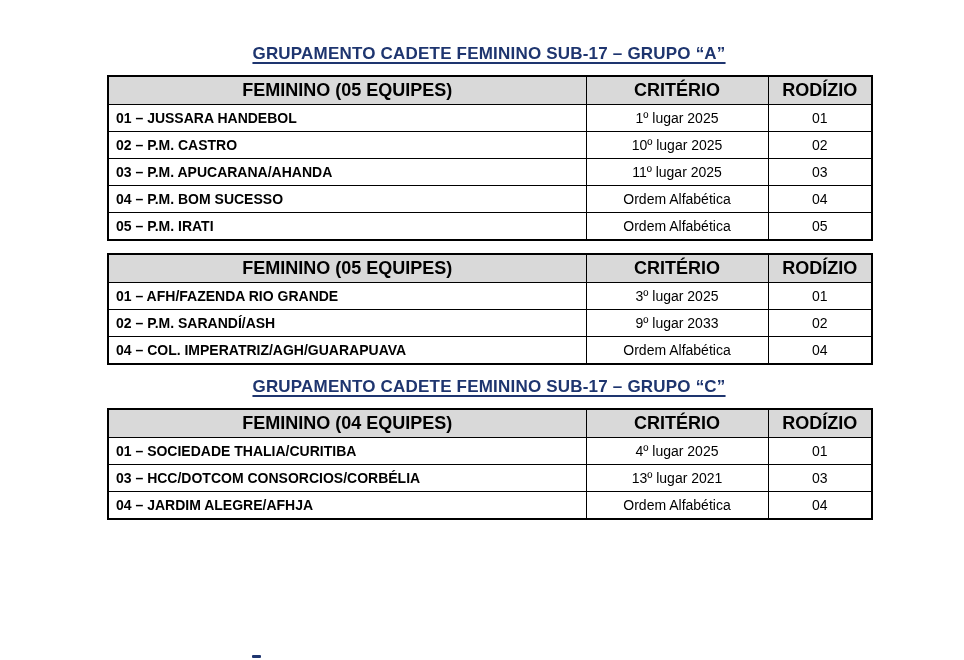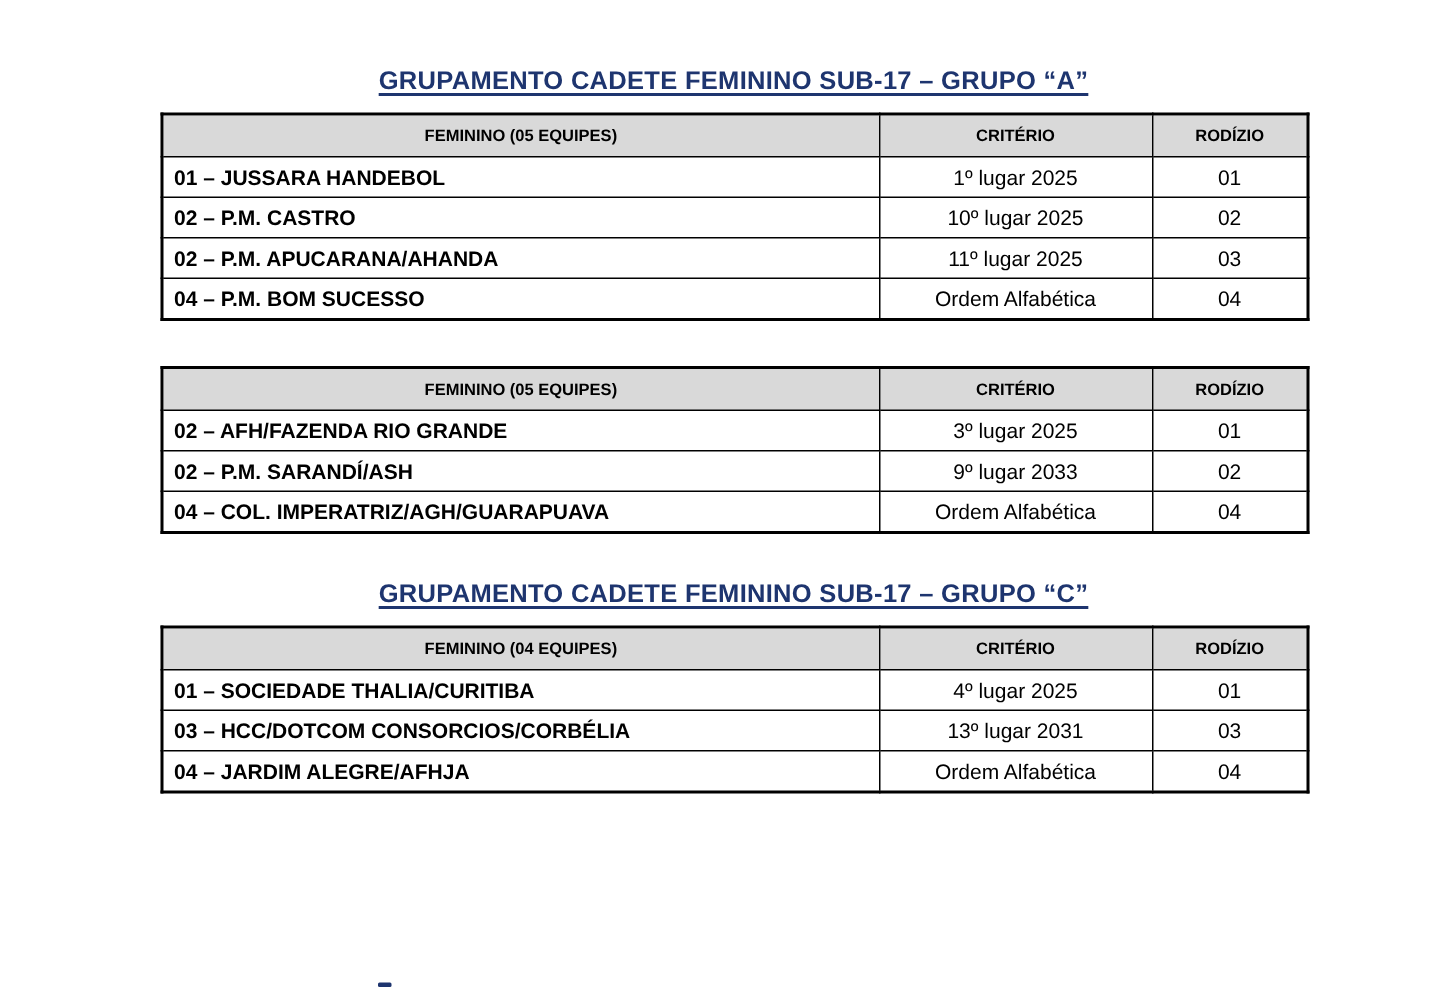--- a/index.html
+++ b/index.html
@@ -14,21 +14,21 @@
     position: relative;
     font-family: "Liberation Sans", sans-serif;
     color: #000000;
   }
   .doc {
     padding-top: 44px;
     margin-left: 107px;
     width: 764px;
   }
   .group {
-    margin-bottom: 30px;
+    margin-bottom: 12px;
   }
   .group-title {
     margin: 0 0 11px 0;
     font-size: 17px;
     font-weight: bold;
     line-height: 20px;
     text-align: center;
     color: #1E356F;
     text-decoration: underline;
     text-decoration-thickness: 2px;
@@ -47,21 +47,21 @@
   .group-table td {
     border: 1px solid #000000;
     overflow: hidden;
     white-space: nowrap;
   }
   .group-table th {
     background: #D9D9D9;
     font-weight: bold;
     text-align: center;
     height: 25px;
-    font-size: 11px;
+    font-size: 18px;
   }
   .group-table td {
     height: 24px;
   }
   td.team-cell {
     font-weight: bold;
     text-align: left;
     padding-left: 7px;
   }
   td.center-cell {
@@ -103,28 +103,33 @@
           <td class="team-cell">01 – JUSSARA HANDEBOL</td>
           <td class="center-cell">1º lugar 2025</td>
           <td class="center-cell">01</td>
         </tr>
         <tr>
           <td class="team-cell">02 – P.M. CASTRO</td>
           <td class="center-cell">10º lugar 2025</td>
           <td class="center-cell">02</td>
         </tr>
         <tr>
-          <td class="team-cell">02 – P.M. APUCARANA/AHANDA</td>
+          <td class="team-cell">03 – P.M. APUCARANA/AHANDA</td>
           <td class="center-cell">11º lugar 2025</td>
           <td class="center-cell">03</td>
         </tr>
         <tr>
           <td class="team-cell">04 – P.M. BOM SUCESSO</td>
           <td class="center-cell">Ordem Alfabética</td>
           <td class="center-cell">04</td>
+        </tr>
+        <tr>
+          <td class="team-cell">05 – P.M. IRATI</td>
+          <td class="center-cell">Ordem Alfabética</td>
+          <td class="center-cell">05</td>
         </tr>
       </tbody>
     </table>
   </section>
 
   <section class="group">
     <table class="group-table">
       <colgroup>
           <col style="width:478px">
           <col style="width:182px">
@@ -132,21 +137,21 @@
         </colgroup>
       <thead>
         <tr>
           <th>FEMININO (05 EQUIPES)</th>
           <th>CRITÉRIO</th>
           <th>RODÍZIO</th>
         </tr>
       </thead>
       <tbody>
         <tr>
-          <td class="team-cell">02 – AFH/FAZENDA RIO GRANDE</td>
+          <td class="team-cell">01 – AFH/FAZENDA RIO GRANDE</td>
           <td class="center-cell">3º lugar 2025</td>
           <td class="center-cell">01</td>
         </tr>
         <tr>
           <td class="team-cell">02 – P.M. SARANDÍ/ASH</td>
           <td class="center-cell">9º lugar 2033</td>
           <td class="center-cell">02</td>
         </tr>
         <tr>
           <td class="team-cell">04 – COL. IMPERATRIZ/AGH/GUARAPUAVA</td>
@@ -173,21 +178,21 @@
         </tr>
       </thead>
       <tbody>
         <tr>
           <td class="team-cell">01 – SOCIEDADE THALIA/CURITIBA</td>
           <td class="center-cell">4º lugar 2025</td>
           <td class="center-cell">01</td>
         </tr>
         <tr>
           <td class="team-cell">03 – HCC/DOTCOM CONSORCIOS/CORBÉLIA</td>
-          <td class="center-cell">13º lugar 2031</td>
+          <td class="center-cell">13º lugar 2021</td>
           <td class="center-cell">03</td>
         </tr>
         <tr>
           <td class="team-cell">04 – JARDIM ALEGRE/AFHJA</td>
           <td class="center-cell">Ordem Alfabética</td>
           <td class="center-cell">04</td>
         </tr>
       </tbody>
     </table>
   </section>

